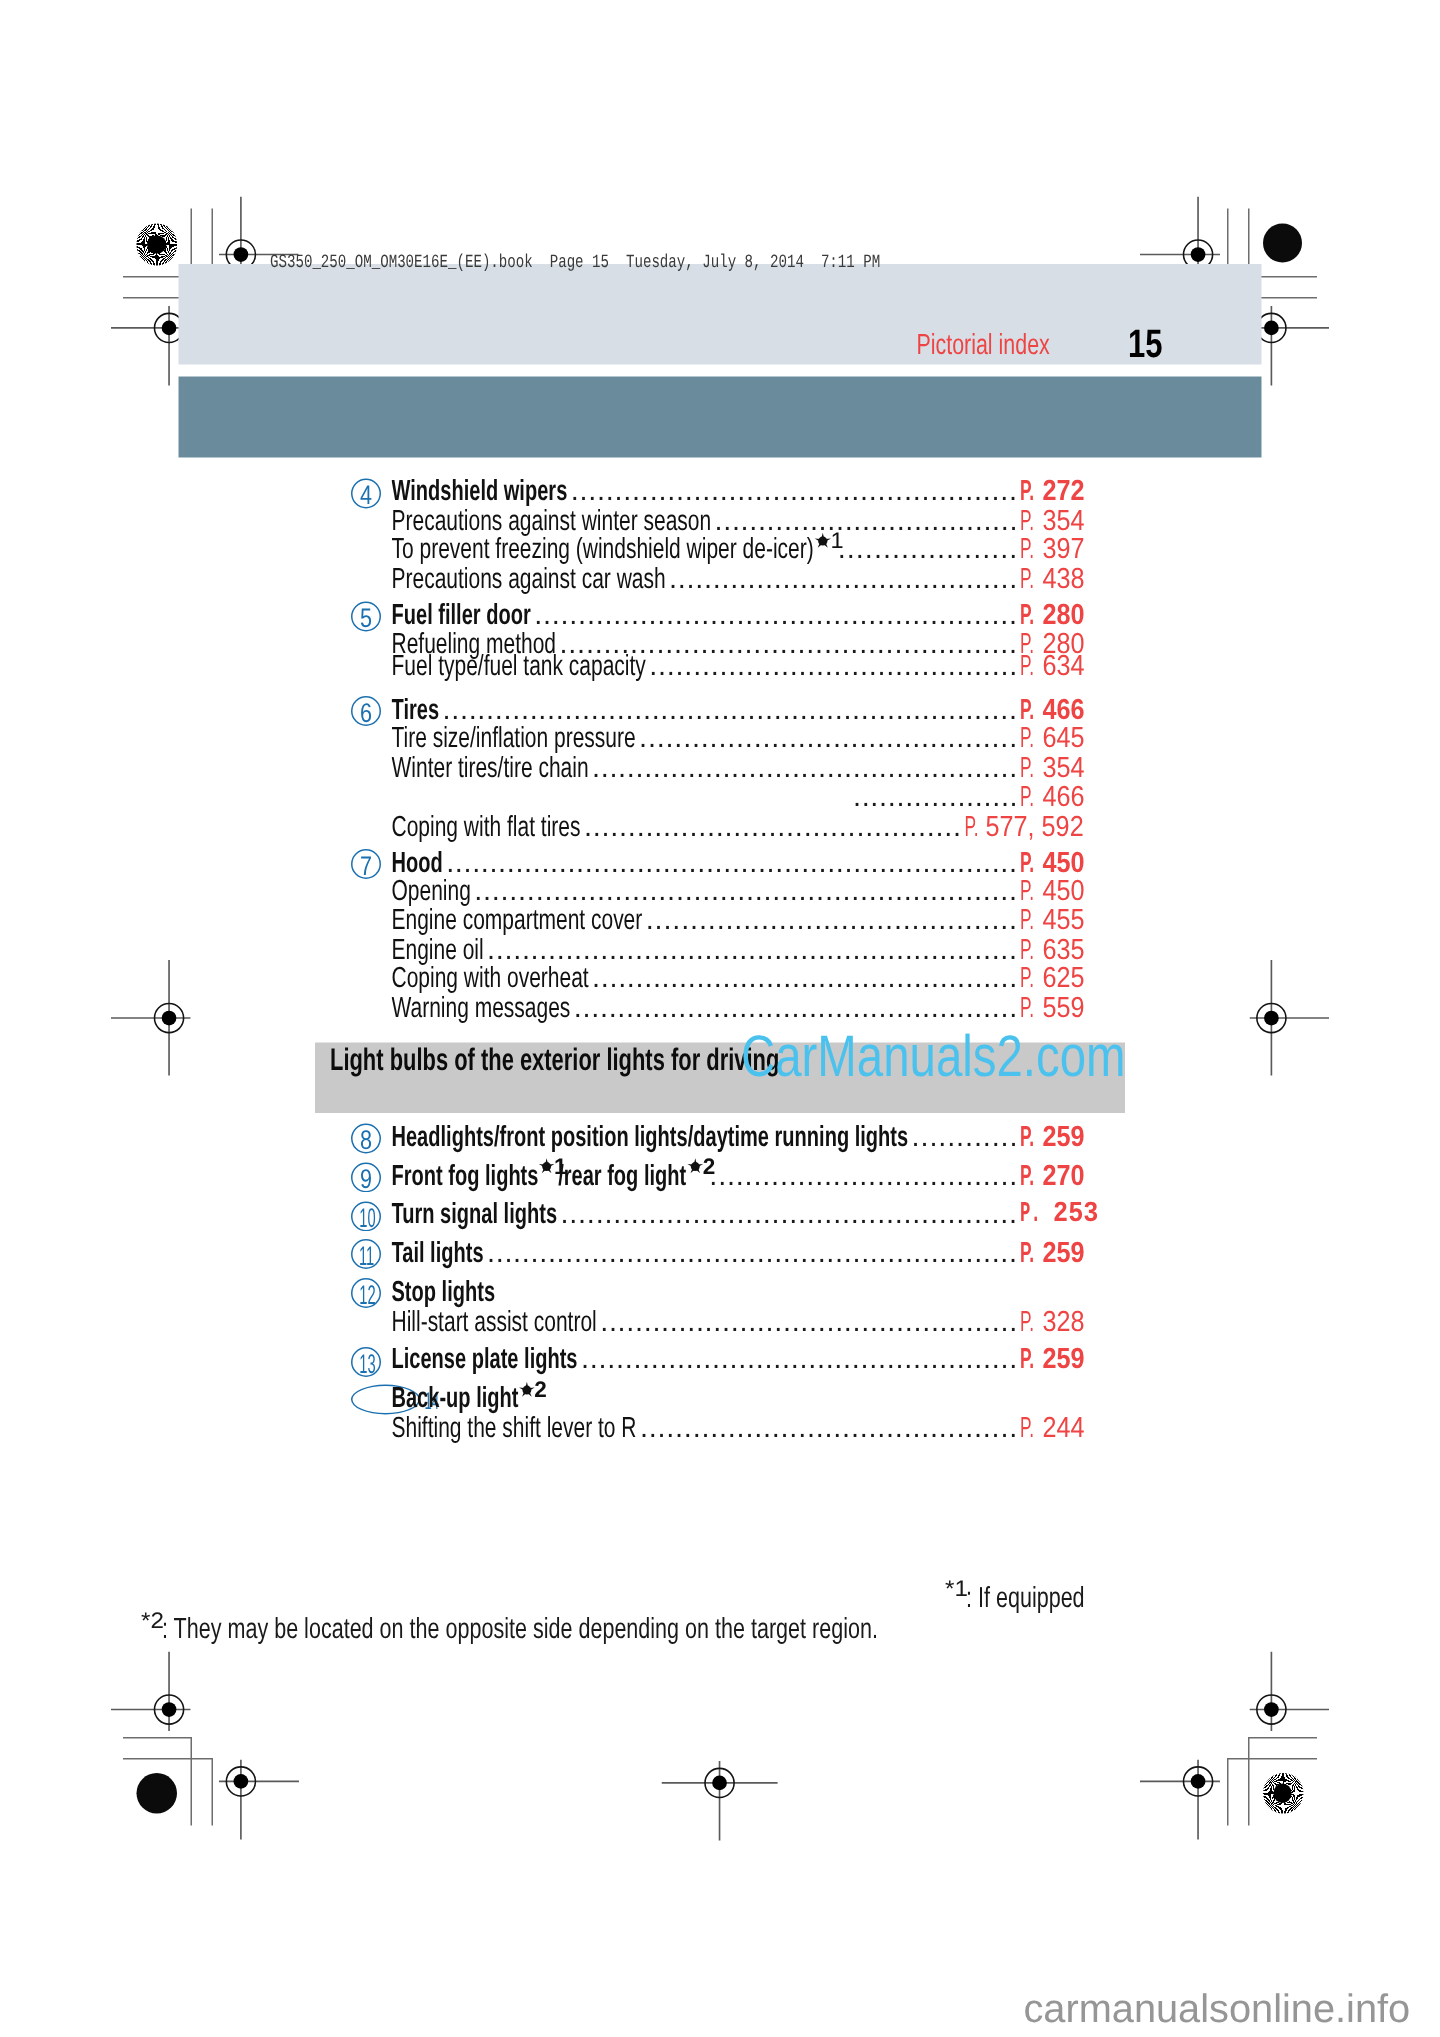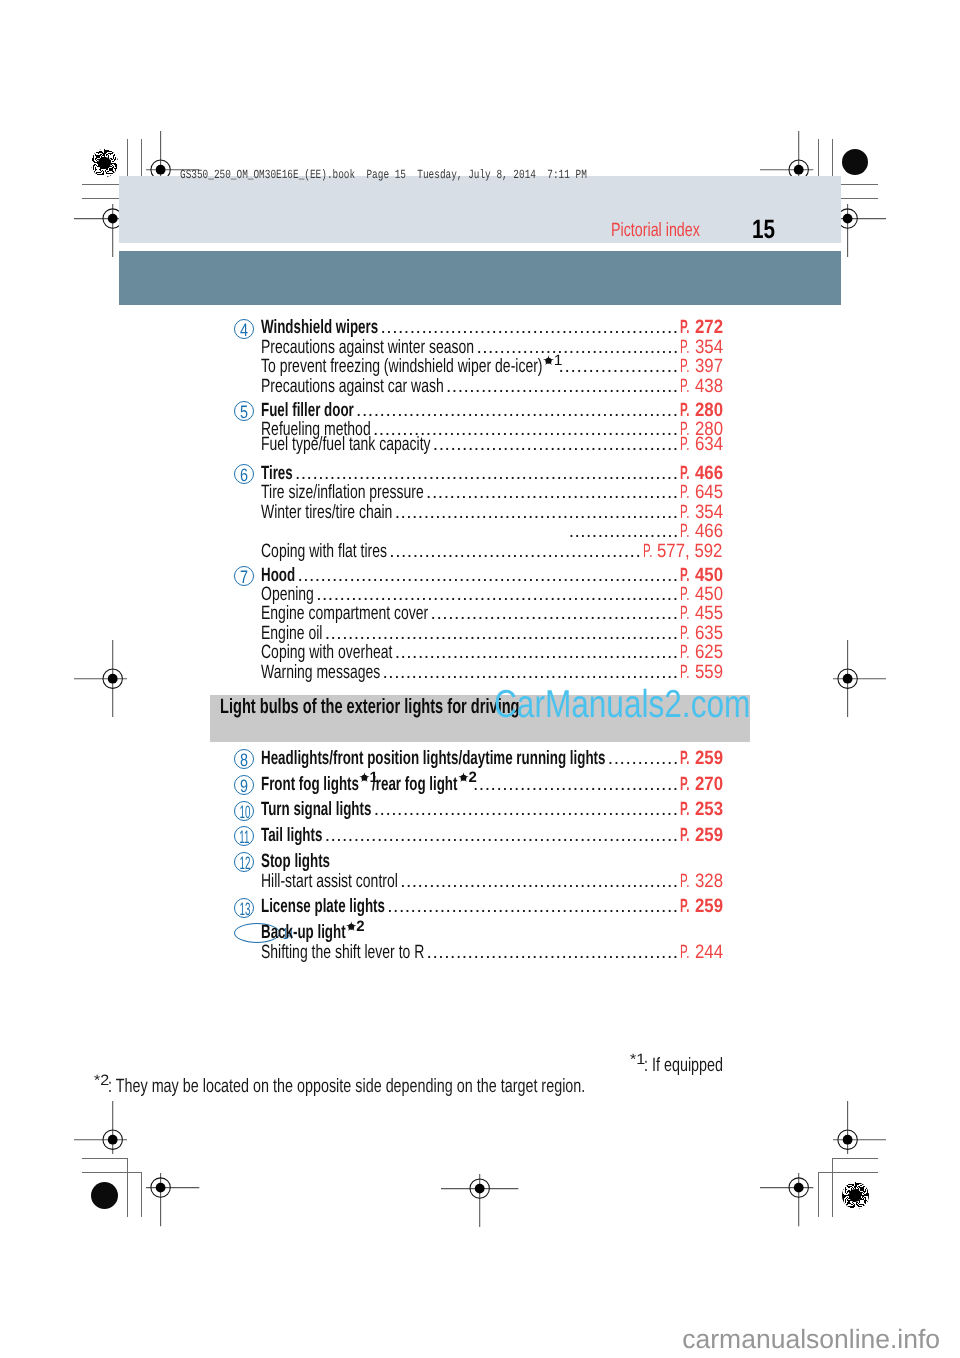--- a/index.html
+++ b/index.html
@@ -266,21 +266,21 @@
               </svg>1</sup>/rear fog light<sup class="fn"><svg class="ast" viewBox="0 0 100 100">
                 <circle cx="50" cy="50" r="26" fill="currentColor"></circle>
                 <path d="M42.6,32.5L50.0,2.0L57.4,32.5ZM64.4,37.6L95.7,35.2L68.9,51.6ZM66.3,59.8L78.2,88.8L54.3,68.5ZM45.7,68.5L21.8,88.8L33.7,59.8ZM31.1,51.6L4.3,35.2L35.6,37.6Z" fill="currentColor"></path>
               </svg>2</sup></span></div>
         <div class="pg" style="top: 0px; font-size: 19.3px; line-height: 19.5px; font-weight: bold; left: 680.018px;"><span class="sq" style="transform: scale3d(0.6, 1, 1); margin-right: -6.29375px;">P.</span><span style="display: inline-block; width: 5.2px;"></span><span class="sq" style="transform: scale3d(0.872, 1, 1); margin-right: -4.118px;">270</span></div>
         <div class="dots" style="left: 472.9px; top: 0px; width: 212.118px; font-size: 19.3px; letter-spacing: 0.523685px; line-height: 19.5px;">...................................</div>
       </div>
       <div class="row" style="position: absolute; left: 0px; top: 800.3px; width: 960px;">
         <div class="num" style="top: 0.3px; font-size: 18px; line-height: 21.4px;"><span style="transform: scale3d(0.545, 1, 1);">10</span></div>
         <div class="lbl" style="font-size: 19.3px; top: 0px; line-height: 19.5px; font-weight: bold;"><span class="sq" style="transform: scale3d(0.693, 1, 1);">Turn signal lights</span></div>
-        <div class="pg" style="top: 0px; font-size: 19.3px; line-height: 19.5px; font-weight: bold; left: 680.018px;"><span class="sq" style="transform: scale3d(0.6, 1, 1); margin-right: -6.29375px;">P.</span><span style="display: inline-block; width: 5.2px;"></span><span class="sq" style="transform: scale3d(0.872, 1, 1); margin-right: -4.118px;">253</span></div>
+        <div class="pg" style="top: 0px; font-size: 19.3px; line-height: 19.5px; font-weight: bold; left: 680.018px; font-family: Liberation Mono, monospace;"><span class="sq" style="transform: scale3d(0.6, 1, 1); margin-right: -6.29375px;">P.</span><span style="display: inline-block; width: 5.2px;"></span><span class="sq" style="transform: scale3d(0.872, 1, 1); margin-right: -4.118px;">253</span></div>
         <div class="dots" style="left: 373.66px; top: 0px; width: 311.358px; font-size: 19.3px; letter-spacing: 0.506864px; line-height: 19.5px;">....................................................</div>
       </div>
       <div class="row" style="position: absolute; left: 0px; top: 826.1px; width: 960px;">
         <div class="num" style="top: 0.3px; font-size: 18px; line-height: 21.4px;"><span style="transform: scale3d(0.545, 1, 1);">11</span></div>
         <div class="lbl" style="font-size: 19.3px; top: 0px; line-height: 19.5px; font-weight: bold;"><span class="sq" style="transform: scale3d(0.693, 1, 1);">Tail lights</span></div>
         <div class="pg" style="top: 0px; font-size: 19.3px; line-height: 19.5px; font-weight: bold; left: 680.018px;"><span class="sq" style="transform: scale3d(0.6, 1, 1); margin-right: -6.29375px;">P.</span><span style="display: inline-block; width: 5.2px;"></span><span class="sq" style="transform: scale3d(0.872, 1, 1); margin-right: -4.118px;">259</span></div>
         <div class="dots" style="left: 324.674px; top: 0px; width: 360.344px; font-size: 19.3px; letter-spacing: 0.443521px; line-height: 19.5px;">.............................................................</div>
       </div>
       <div class="row" style="position: absolute; left: 0px; top: 851.9px; width: 960px;">
         <div class="num" style="top: 0.3px; font-size: 18px; line-height: 21.4px;"><span style="transform: scale3d(0.545, 1, 1);">12</span></div>

